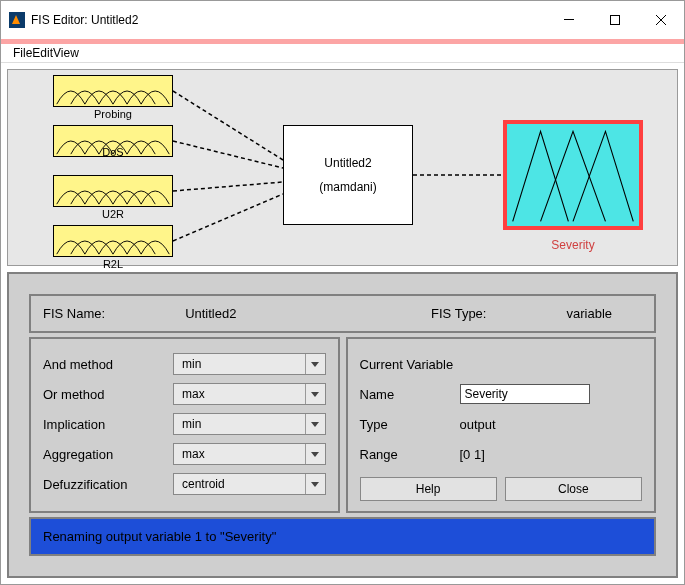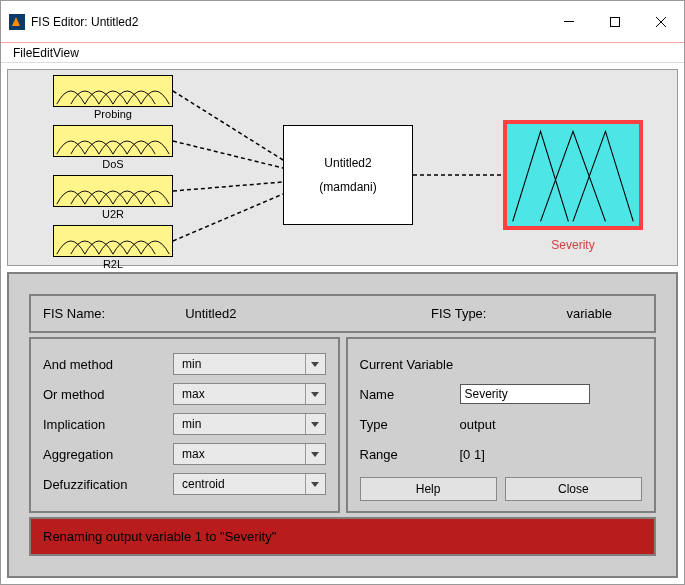--- a/index.html
+++ b/index.html
@@ -19,21 +19,21 @@
     display: flex;
     flex-direction: column;
     background: #fff;
   }
   .titlebar {
     height: 47px;
     display: flex;
     align-items: center;
     padding: 0 0 0 8px;
     background: #fff;
-    border-bottom: 1px solid #fca5a5;
+    border-bottom: 5px solid #fca5a5;
   }
   .titlebar .app-icon {
     width: 16px; height: 16px;
     background: linear-gradient(135deg,#0a3a6a,#0a3a6a);
     position: relative;
     margin-right: 6px;
   }
   .titlebar .app-icon::after{
     content:"";
     position:absolute;
@@ -173,21 +173,21 @@
   }
   .btn{
     flex:1; height:24px;
     background:#e2e2e2;
     border:1px solid #888;
     display:flex;align-items:center;justify-content:center;
     font-size:12px;
   }
 
   .status-bar{
-    background:#b91c1c;
+    background:#1d4ed8;
     border:2px solid #808080;
     padding:10px 12px;
     font-size:13px;
   }
 </style>
 </head>
 <body>
 
 <div class="window">
 
@@ -243,21 +243,21 @@
         <path d="M0,30 Q15,2 30,30"></path>
             <path d="M15,30 Q30,2 45,30"></path>
             <path d="M30,30 Q45,2 60,30"></path>
         <path d="M45,30 Q60,2 75,30"></path>
             <path d="M60,30 Q75,2 90,30"></path>
             <path d="M75,30 Q90,2 105,30"></path>
             <path d="M90,30 Q105,2 120,30"></path>
       </g>
         </svg>
     </div>
-    <div class="input-label" style="left:45px;top:88px">DoS</div>
+    <div class="input-label" style="left:45px;top:76px">DoS</div>
 
     <div class="input-block" style="left:45px;top:105px">
       <svg viewBox="0 0 120 32">
           <g fill="none" stroke="#000" stroke-width="1">
         <path d="M0,30 Q15,2 30,30"></path>
             <path d="M15,30 Q30,2 45,30"></path>
             <path d="M30,30 Q45,2 60,30"></path>
         <path d="M45,30 Q60,2 75,30"></path>
             <path d="M60,30 Q75,2 90,30"></path>
             <path d="M75,30 Q90,2 105,30"></path>

